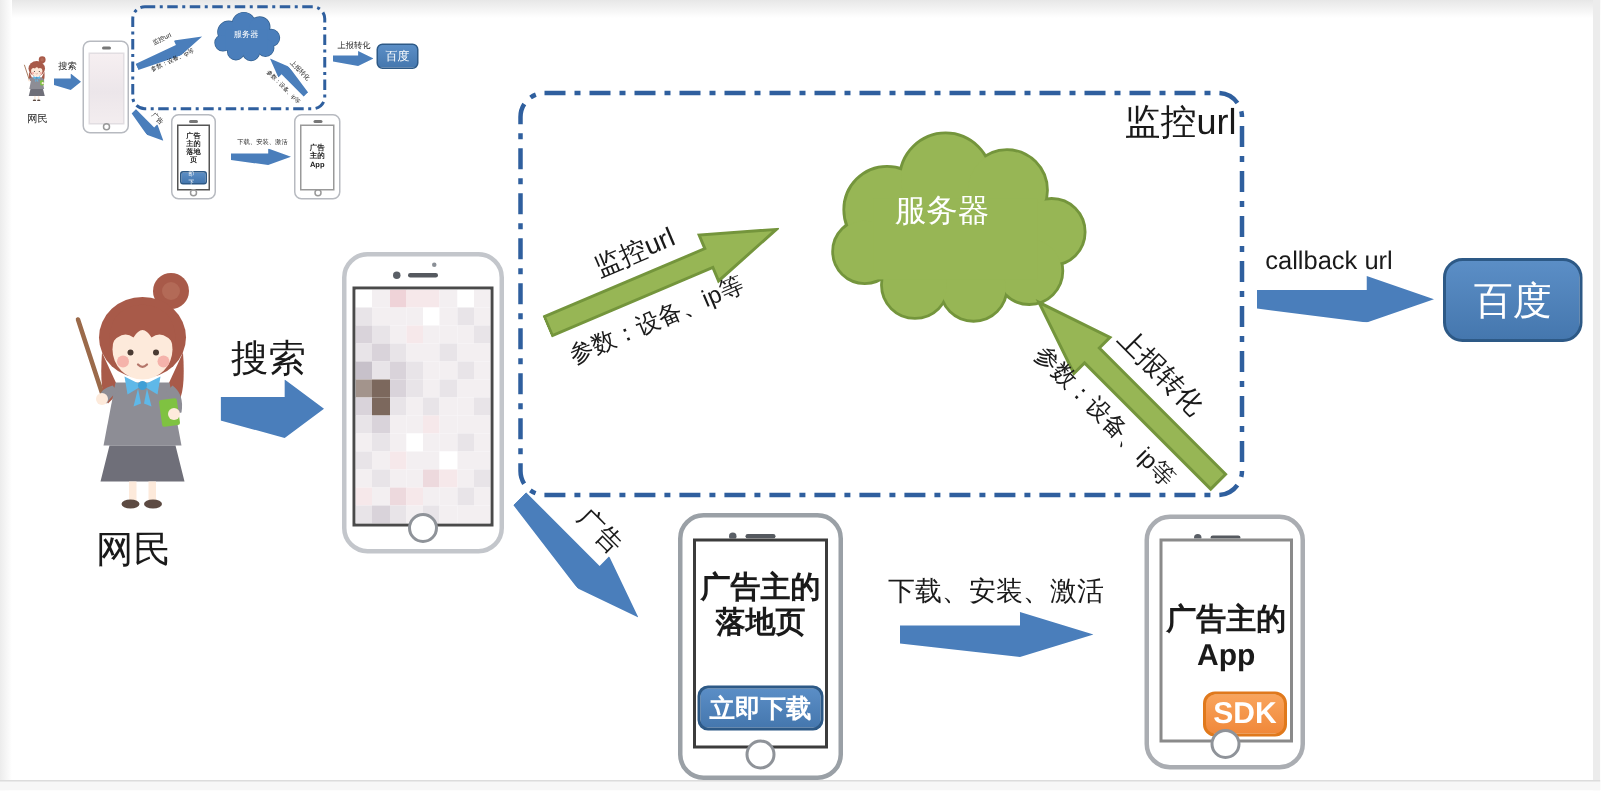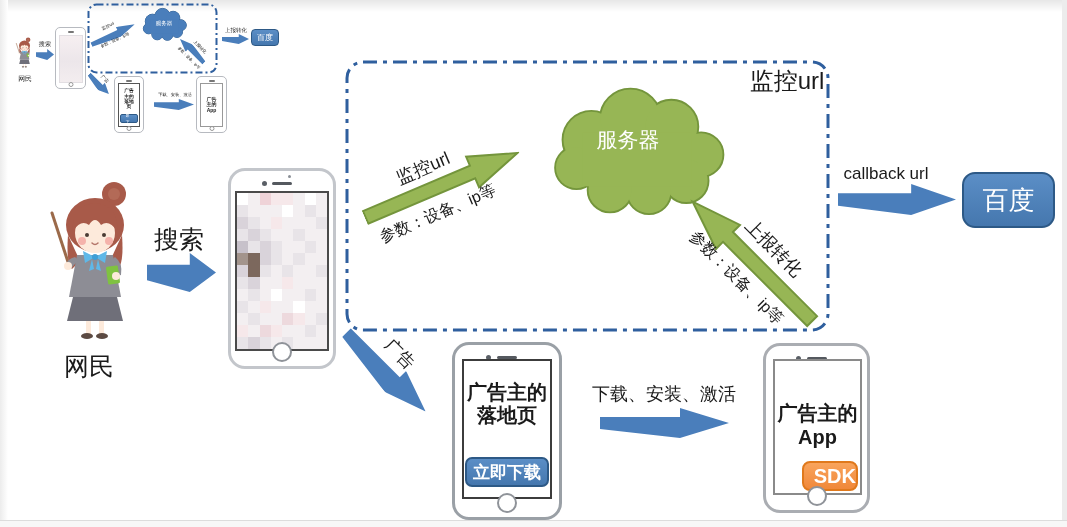--- a/index.html
+++ b/index.html
@@ -22,21 +22,21 @@
   .phone .cam{position:absolute;width:5px;height:5px;border-radius:50%;background:#5a5f66;top:10px;left:30%;}
   .phone .spk{position:absolute;width:20px;height:3px;border-radius:2px;background:#55595f;top:11px;left:50%;transform:translateX(-50%);}
   .phone .dot{position:absolute;width:3px;height:3px;border-radius:50%;background:#8a8f96;top:4px;left:56%;}
   .phone .home{position:absolute;width:20px;height:20px;border:2px solid #8f9399;border-radius:50%;bottom:4px;left:50%;transform:translateX(-50%);box-sizing:border-box;background:#fff;}
   .screen{position:absolute;background:#fff;box-sizing:border-box;overflow:hidden;}
   .mosaic{position:absolute;inset:0;display:grid;}
 
   .btn-blue{position:absolute;background:linear-gradient(#5b8ec6,#4577ae);border:2px solid #2d5986;border-radius:7px;
             color:#fff;display:flex;align-items:center;justify-content:center;box-sizing:border-box;}
   .badge-sdk{position:absolute;background:linear-gradient(#f9a45c,#f0883a);border:2px solid #e0791c;border-radius:8px;
-             color:#fff;font-weight:bold;display:flex;align-items:center;justify-content:flex-end;box-sizing:border-box;}
+             color:#fff;font-weight:bold;display:flex;align-items:center;justify-content:center;box-sizing:border-box;}
 
   
   .mini-phone{position:absolute;background:#fff;border:1.5px solid #b7bac0;border-radius:5px;box-sizing:border-box;}
   .mini-home{position:absolute;width:5px;height:5px;border:1px solid #999;border-radius:50%;bottom:1.5px;left:50%;transform:translateX(-50%);box-sizing:border-box;}
   .mini-spk{position:absolute;width:6px;height:1.5px;background:#777;border-radius:1px;top:3px;left:50%;transform:translateX(-50%);}
   .mini-barrow{position:absolute;background:#4a7ebb;clip-path:polygon(0 30%,62% 30%,62% 0,100% 50%,62% 100%,0 70%);}
 </style>
 </head>
 <body>
 

